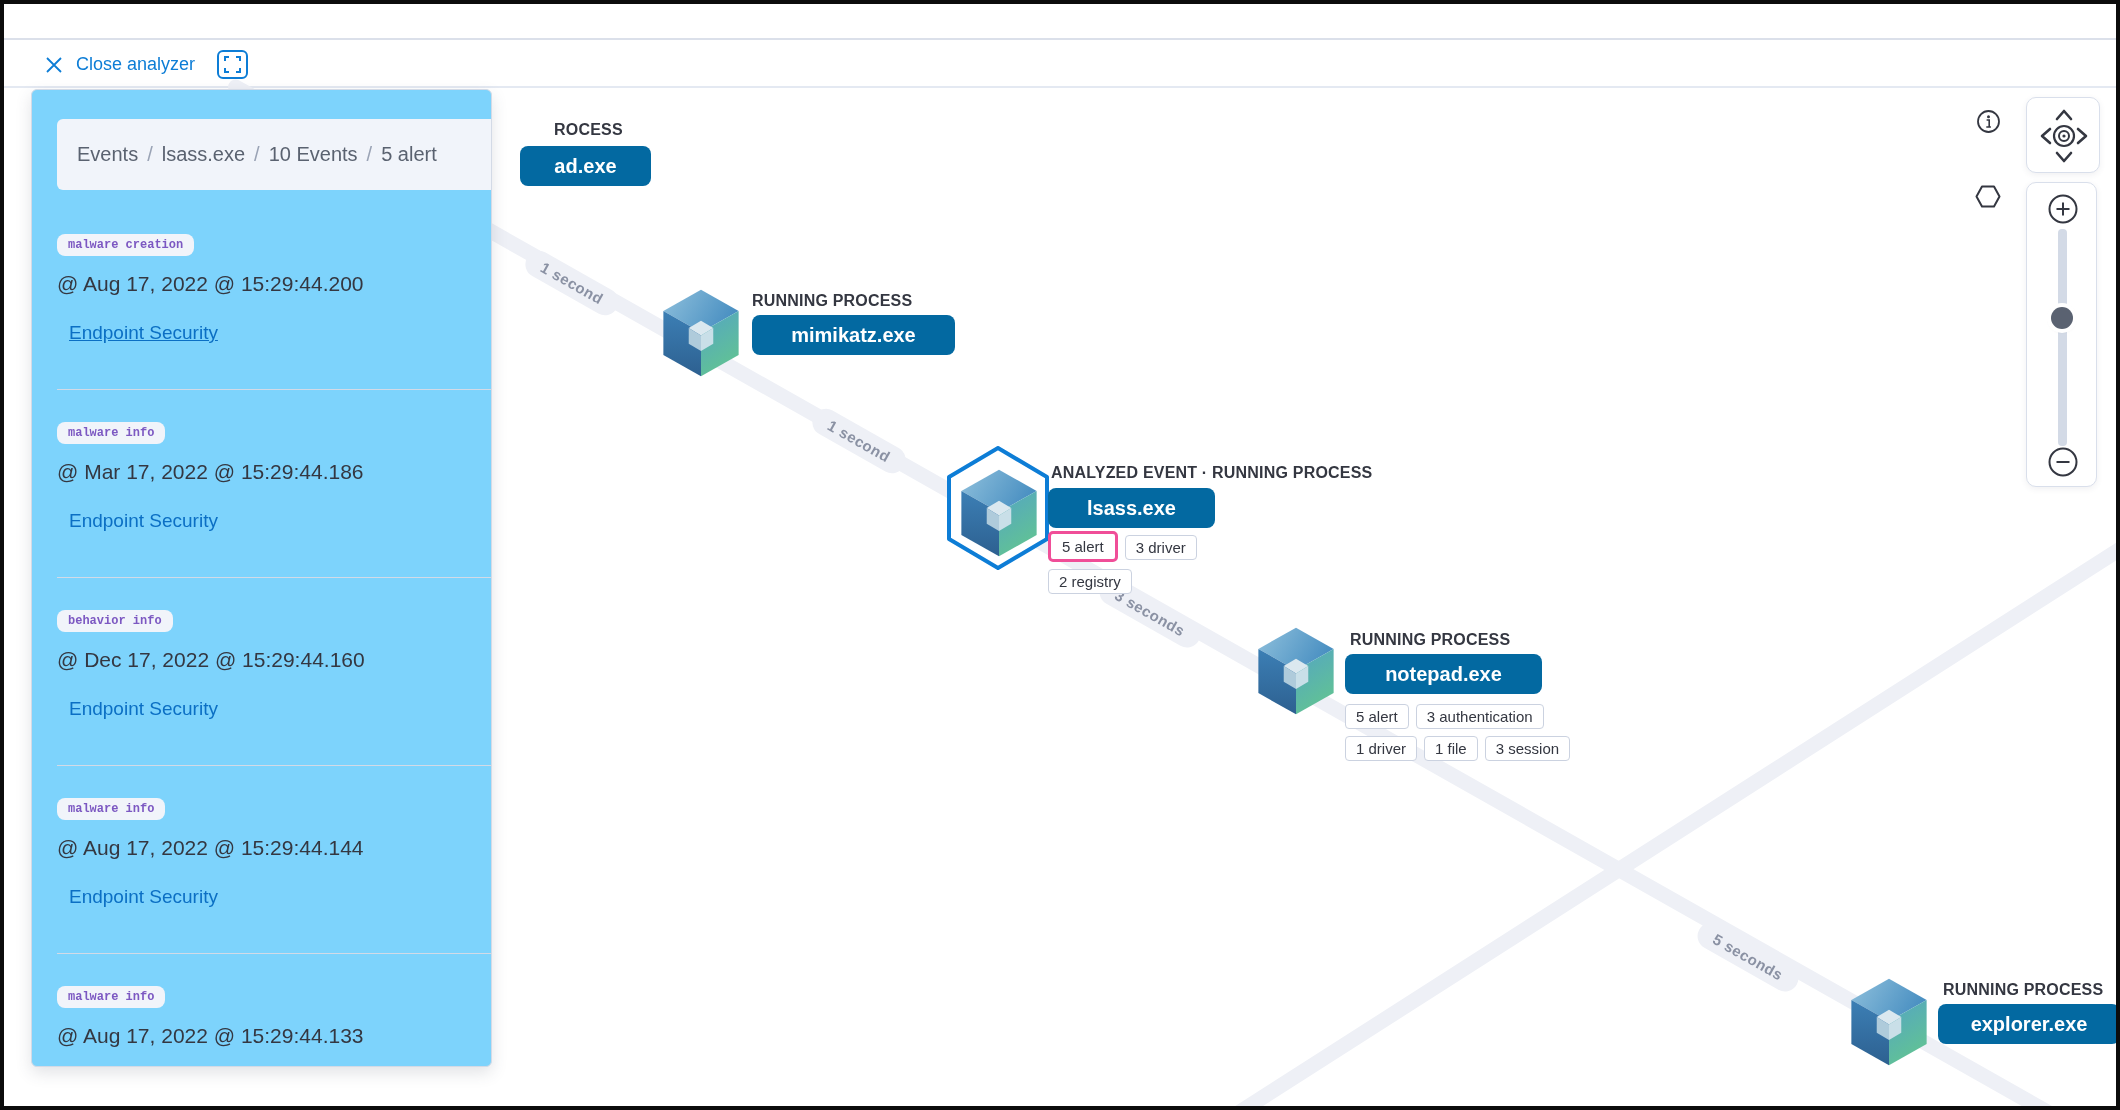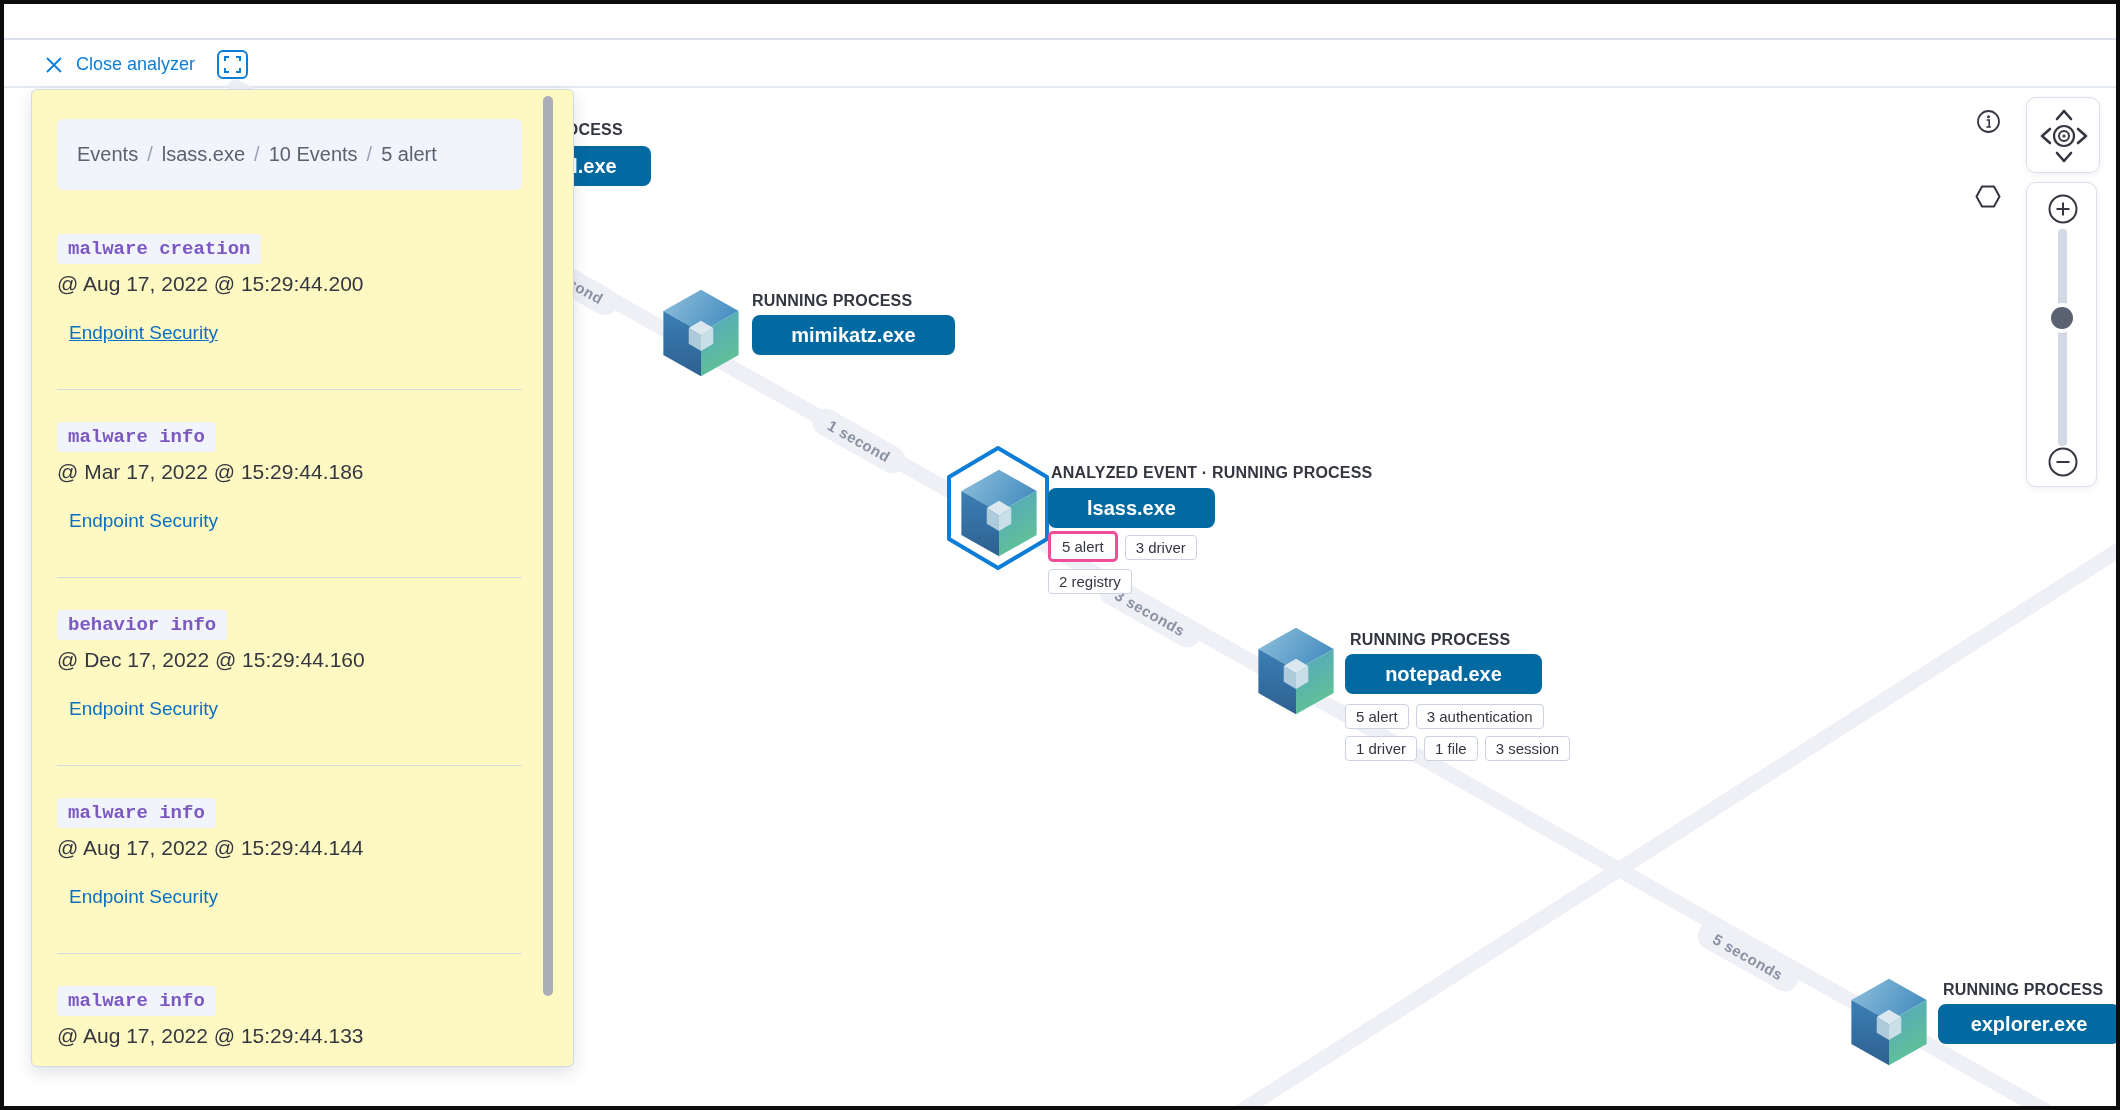--- a/index.html
+++ b/index.html
@@ -12,29 +12,29 @@
   .hairline1 { position:absolute; left:0; top:38px; width:2120px; height:2px; background:#dbe0ea; }
   .hairline2 { position:absolute; left:0; top:86px; width:2120px; height:2px; background:#e4e9f2; }
 
   .close-row { position:absolute; left:44px; top:50px; display:flex; align-items:center; gap:12px; z-index:30; cursor:pointer; }
   .close-x { width:20px; height:20px; }
   .close-label { color:#0d7dd6; font-size:18px; font-weight:500; }
   .fs-btn { margin-left:10px; width:31px; height:29px; border:2px solid #0d7dd6; border-radius:6px;
     background:#fff; display:flex; align-items:center; justify-content:center; cursor:pointer; }
 
   
-  .panel { position:absolute; left:31px; top:89px; width:543px; height:978px; background:#fef9c3;
+  .panel { position:absolute; left:31px; top:89px; width:461px; height:978px; background:#7dd3fc;
     border:1px solid #d3dae6; border-radius:6px; box-shadow:0 6px 16px rgba(60,70,90,.15);
     z-index:20; overflow:hidden; }
   .breadcrumb { position:absolute; left:25px; top:29px; width:465px; height:71px; background:#f1f4fa;
     border-radius:6px; display:flex; align-items:center; padding:0 20px; font-size:20px; color:#5a6270; white-space:nowrap; }
   .breadcrumb .sep { color:#9aa3b5; margin:0 9px; }
   .evt { position:absolute; left:25px; width:480px; height:120px; }
-  .evt-pill { position:absolute; left:0; top:0; display:inline-block; background:#f1f4fa; border-radius:3px;
-    padding:4px 11px; font-family:"Liberation Mono", monospace; font-size:19px; font-weight:bold; color:#7c58c2; white-space:nowrap; }
+  .evt-pill { position:absolute; left:0; top:0; display:inline-block; background:#f1f4fa; border-radius:8px;
+    padding:4px 11px; font-family:"Liberation Mono", monospace; font-size:12px; font-weight:bold; color:#7c58c2; white-space:nowrap; }
   .evt-ts { position:absolute; left:0; top:38px; font-size:21px; color:#343741; white-space:nowrap; }
   .evt-link { position:absolute; left:12px; top:88px; font-size:19px; color:#0b6fc4; text-decoration:none; white-space:nowrap; cursor:pointer; }
   .evt-link.underlined { text-decoration:underline; }
   .divider { position:absolute; left:25px; width:465px; height:1px; background:#d3dae6; }
   .scroll-thumb { position:absolute; left:511px; top:6px; width:10px; height:900px; background:#a9aeb9; border-radius:5px; cursor:pointer; }
 
   
   .band { position:absolute; background:#eef0f6; border-radius:8px; z-index:1; }
   .edge-label { position:absolute; z-index:2; background:#eef0f6; border-radius:16px; padding:5px 17px;
     font-size:15px; font-weight:bold; color:#8a91a3; letter-spacing:.5px; white-space:nowrap; }

